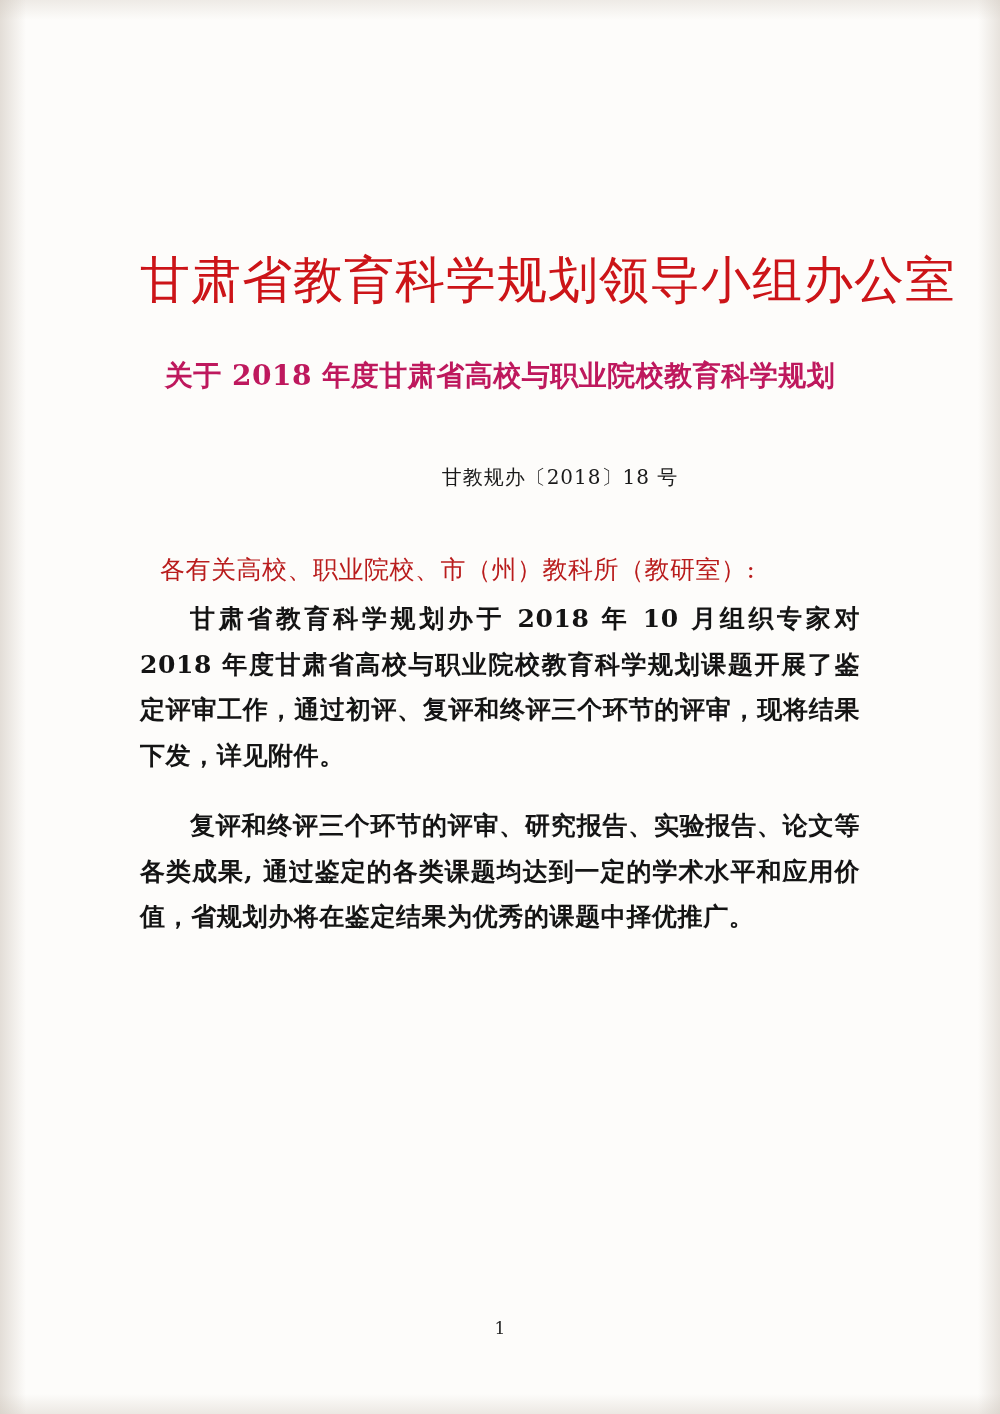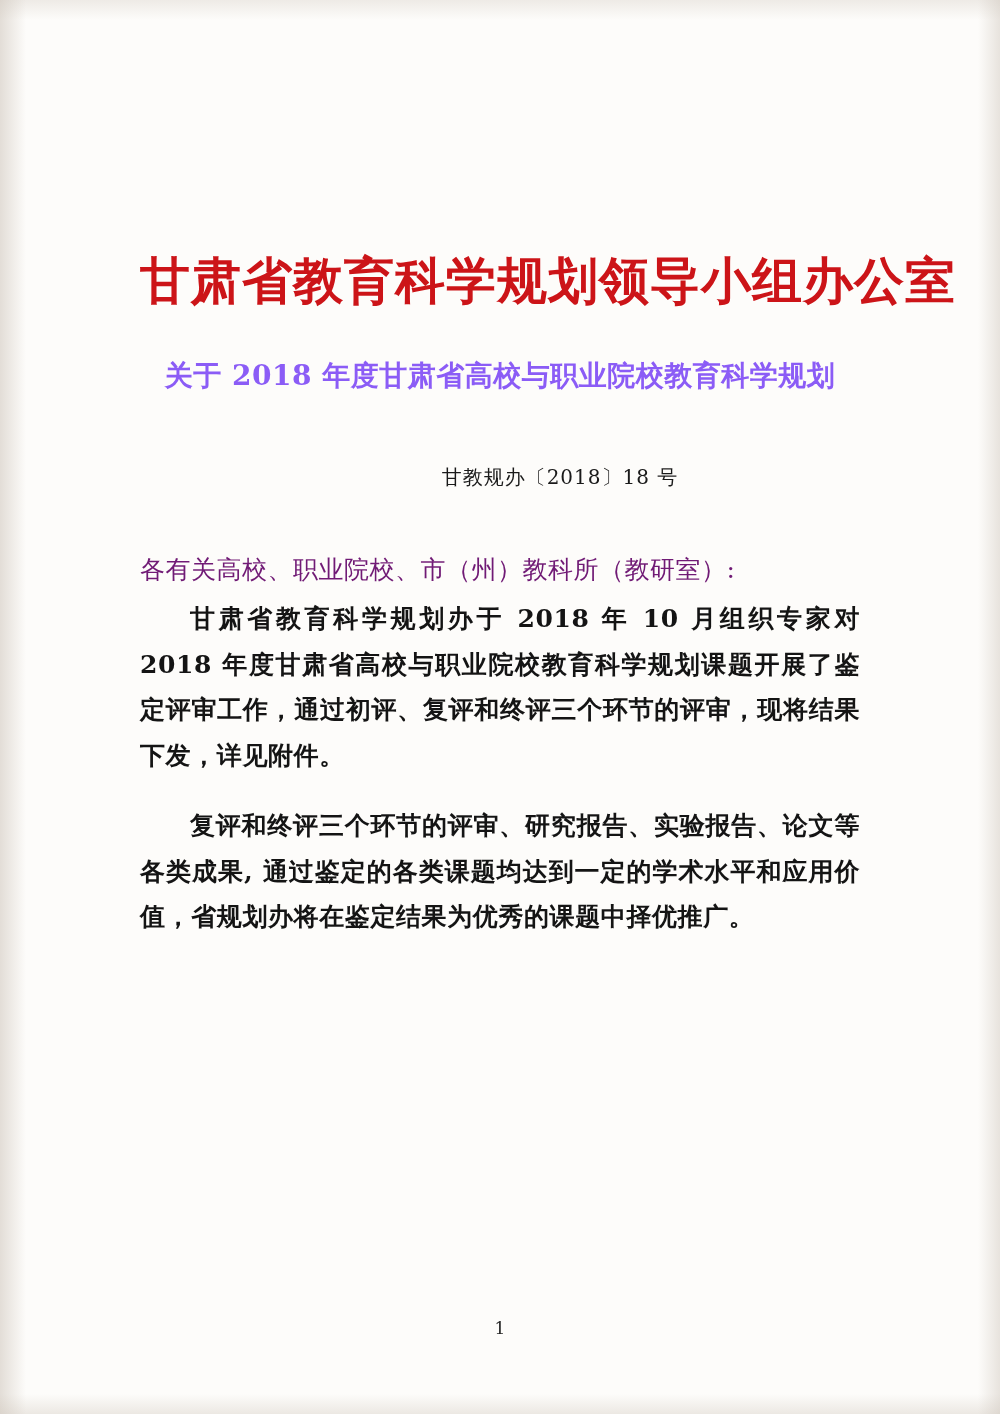--- a/index.html
+++ b/index.html
@@ -37,51 +37,52 @@
     left: 140px;
     top: 0;
     width: 720px;
     height: 1414px;
   }
   .org-title {
     margin-top: 252px;
     text-align: center;
     color: #cc1418;
     font-family: "DejaVu Serif", "Liberation Serif", serif;
-    font-weight: bold;
+    font-weight: normal;
     font-size: 50px;
     letter-spacing: 1px;
     line-height: 1.15;
     white-space: nowrap;
   }
   .doc-title {
     margin-top: 44px;
     text-align: center;
-    color: #8b5cf6;
+    color: #be185d;
     font-weight: bold;
     font-size: 28px;
     line-height: 1.6;
     letter-spacing: 0.5px;
   }
   .doc-title .line2 {
     display: block;
   }
   .doc-number {
     margin-top: 66px;
     text-align: center;
     font-size: 20px;
     color: #1a1a1a;
     letter-spacing: 1px;
     padding-left: 120px;
   }
   .salutation {
     margin-top: 62px;
     font-size: 25px;
-    color: #701a75;
+    color: #b91c1c;
     letter-spacing: 0.5px;
+    margin-left: 20px;
   }
   .para {
     margin-top: 10px;
     font-size: 25px;
     color: #141414;
     line-height: 1.82;
     text-indent: 2em;
     text-align: justify;
     letter-spacing: 0.6px;
     font-weight: bold;

